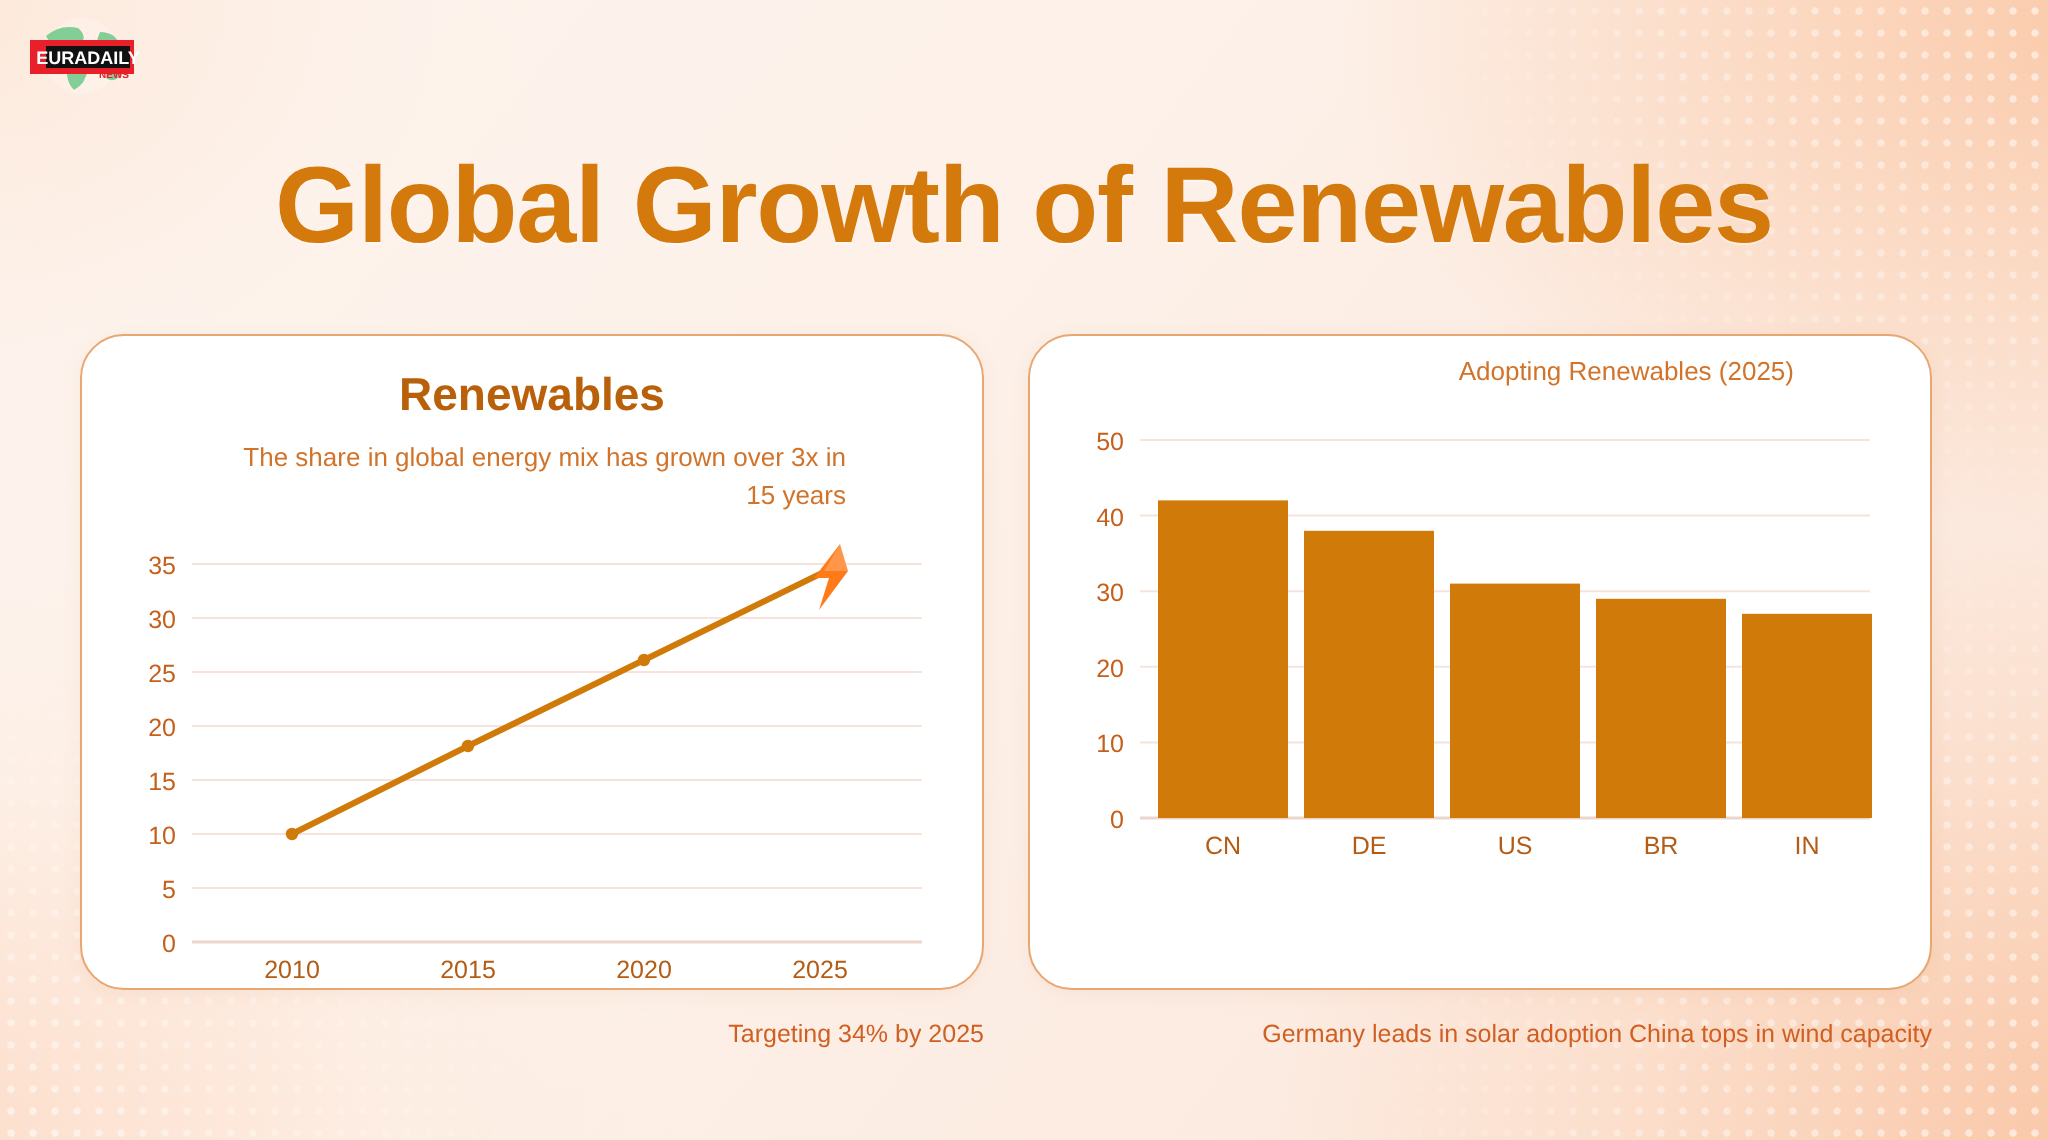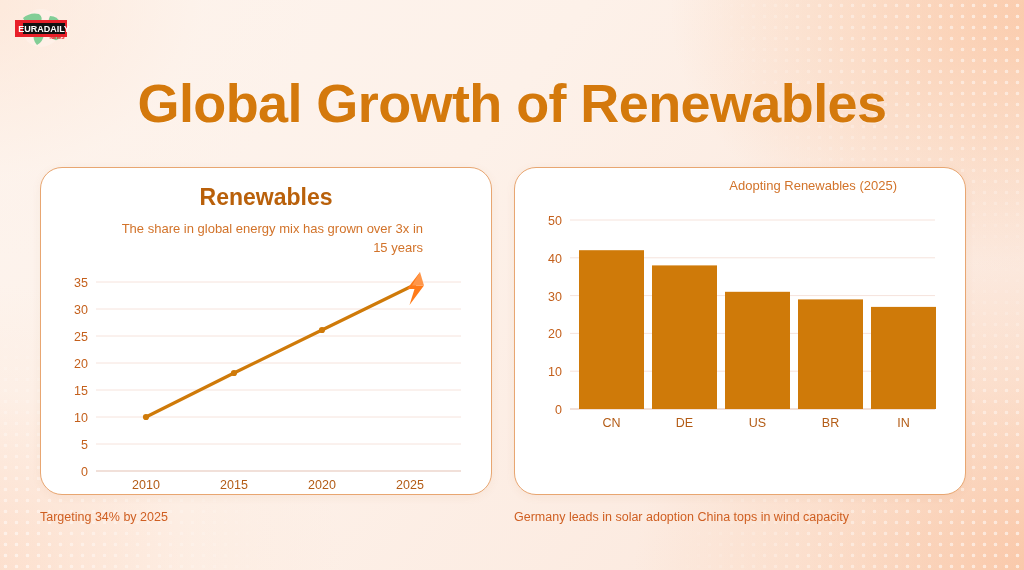--- a/index.html
+++ b/index.html
@@ -69,21 +69,21 @@
     padding: 0 68px;
   }
 
   .plot { position: relative; margin-top: 12px; height: 222px; }
   .plot svg { display: block; }
 
   
   .caption {
     position: absolute; top: 510px;
     font-size: 12.5px; color: #cf5f22;
-    text-align: left;
+    text-align: right;
   }
   #caption-left  { left: 40px;  width: 452px; }
   #caption-right { left: 514px; width: 452px; }
 
   .tick { font-size: 12.5px; fill: #c4601c; font-family: "Liberation Sans", sans-serif; }
   .tick-b { font-size: 12.5px; fill: #b35c16; font-family: "Liberation Sans", sans-serif; font-weight: 400;}
   .gridline { stroke: #f6e3dc; stroke-width: 1; }
   .axisline { stroke: #ecd6cc; stroke-width: 1.4; }
 </style>
 </head>

